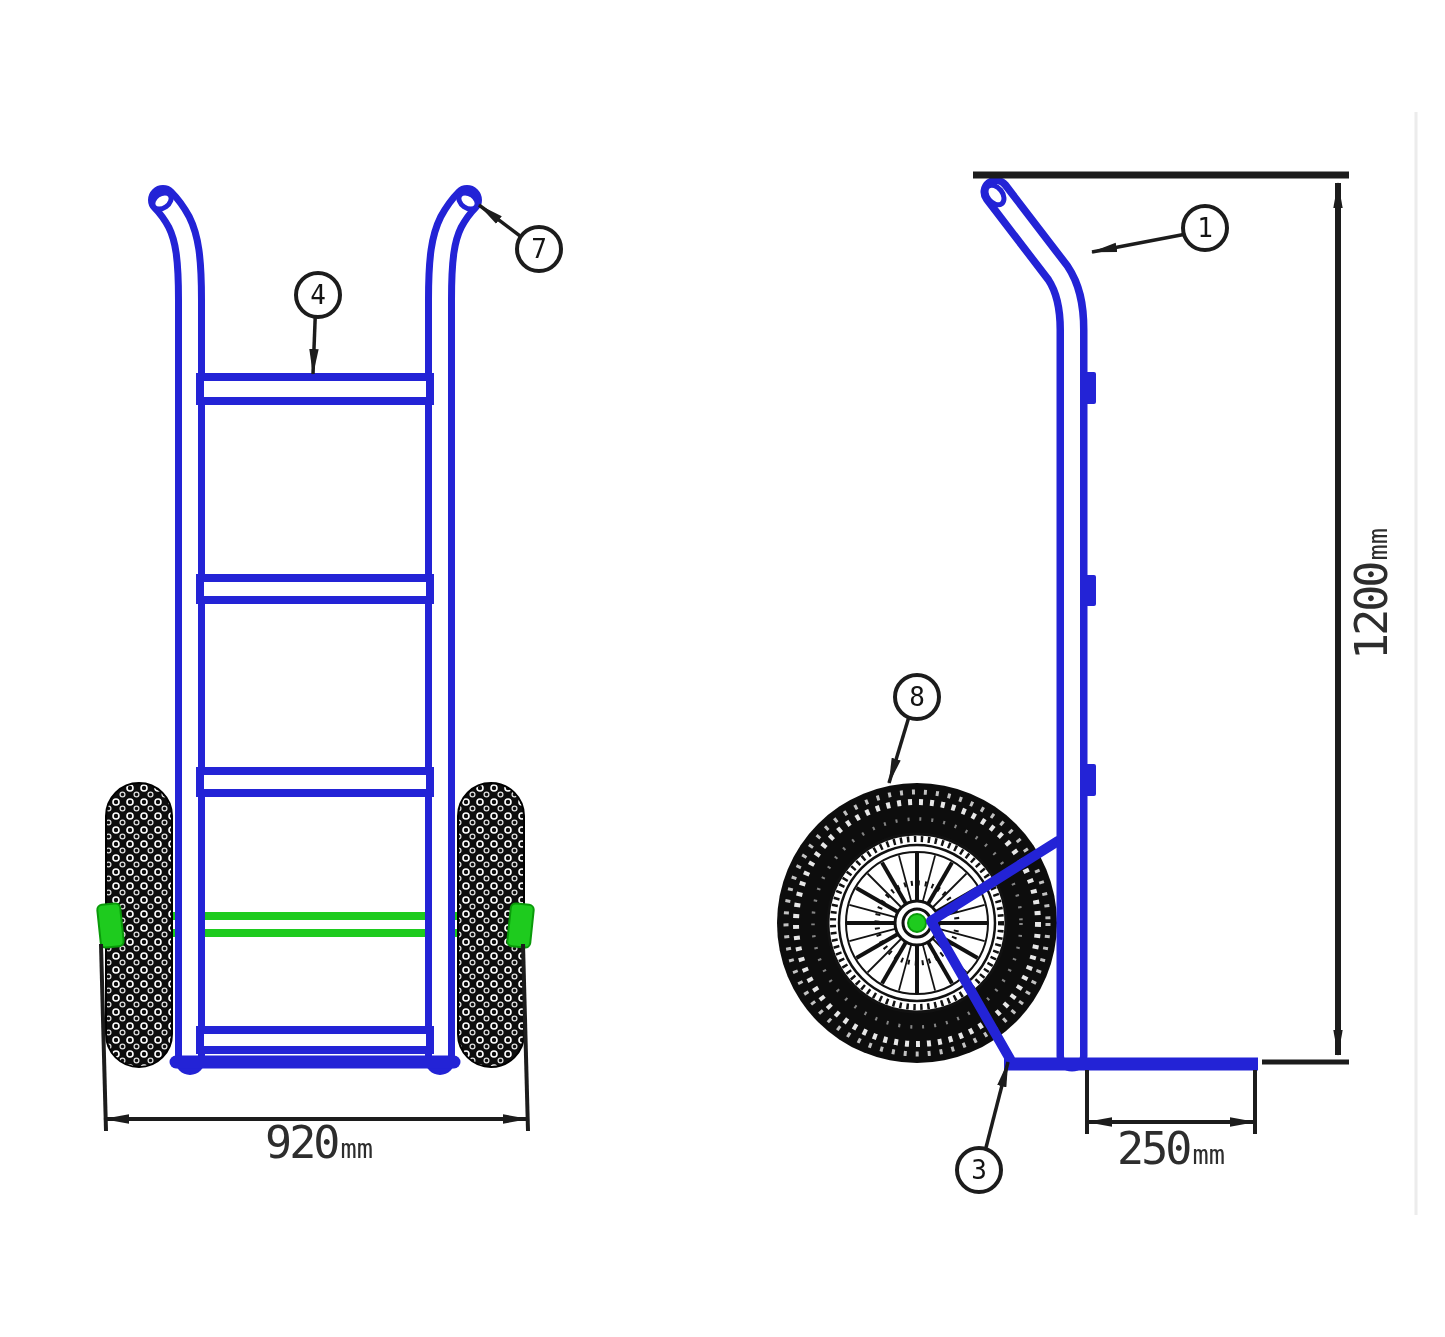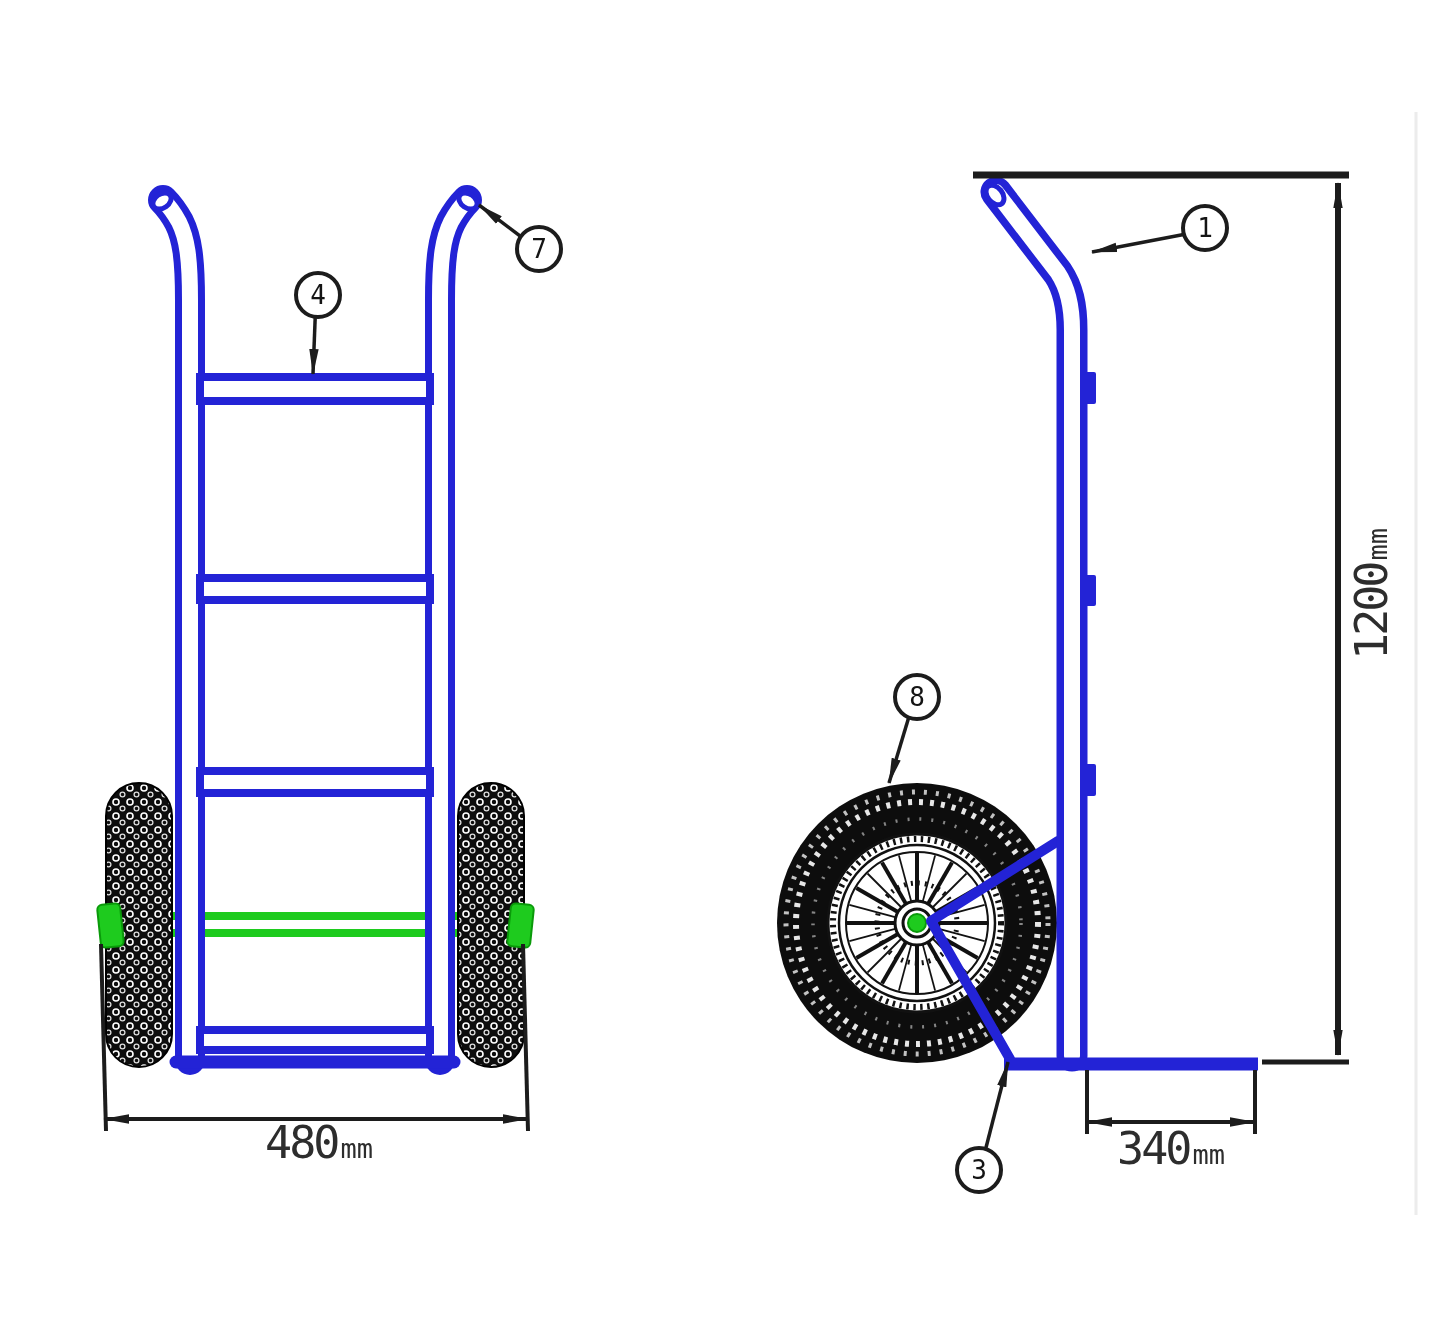--- a/index.html
+++ b/index.html
@@ -166,25 +166,25 @@
     <span>1</span>
   </div>
   <div class="callout" style="left:893px;top:673px;">
     <span>8</span>
   </div>
   <div class="callout" style="left:955px;top:1146px;">
     <span>3</span>
   </div>
 
   <div class="dim" style="left:199px;top:1120px;width:240px;">
-    <span class="val">480</span>
+    <span class="val">920</span>
       <span class="unit">mm</span>
   </div>
   <div class="dim" style="left:1051px;top:1126px;width:240px;">
-    <span class="val">340</span>
+    <span class="val">250</span>
       <span class="unit">mm</span>
   </div>
   <div class="dim dim-rotated" style="left:1254px;top:569px;width:240px;height:50px;">
     <span class="val">1200</span>
       <span class="unit">mm</span>
   </div>
 
 </div>
 
 </body></html>

